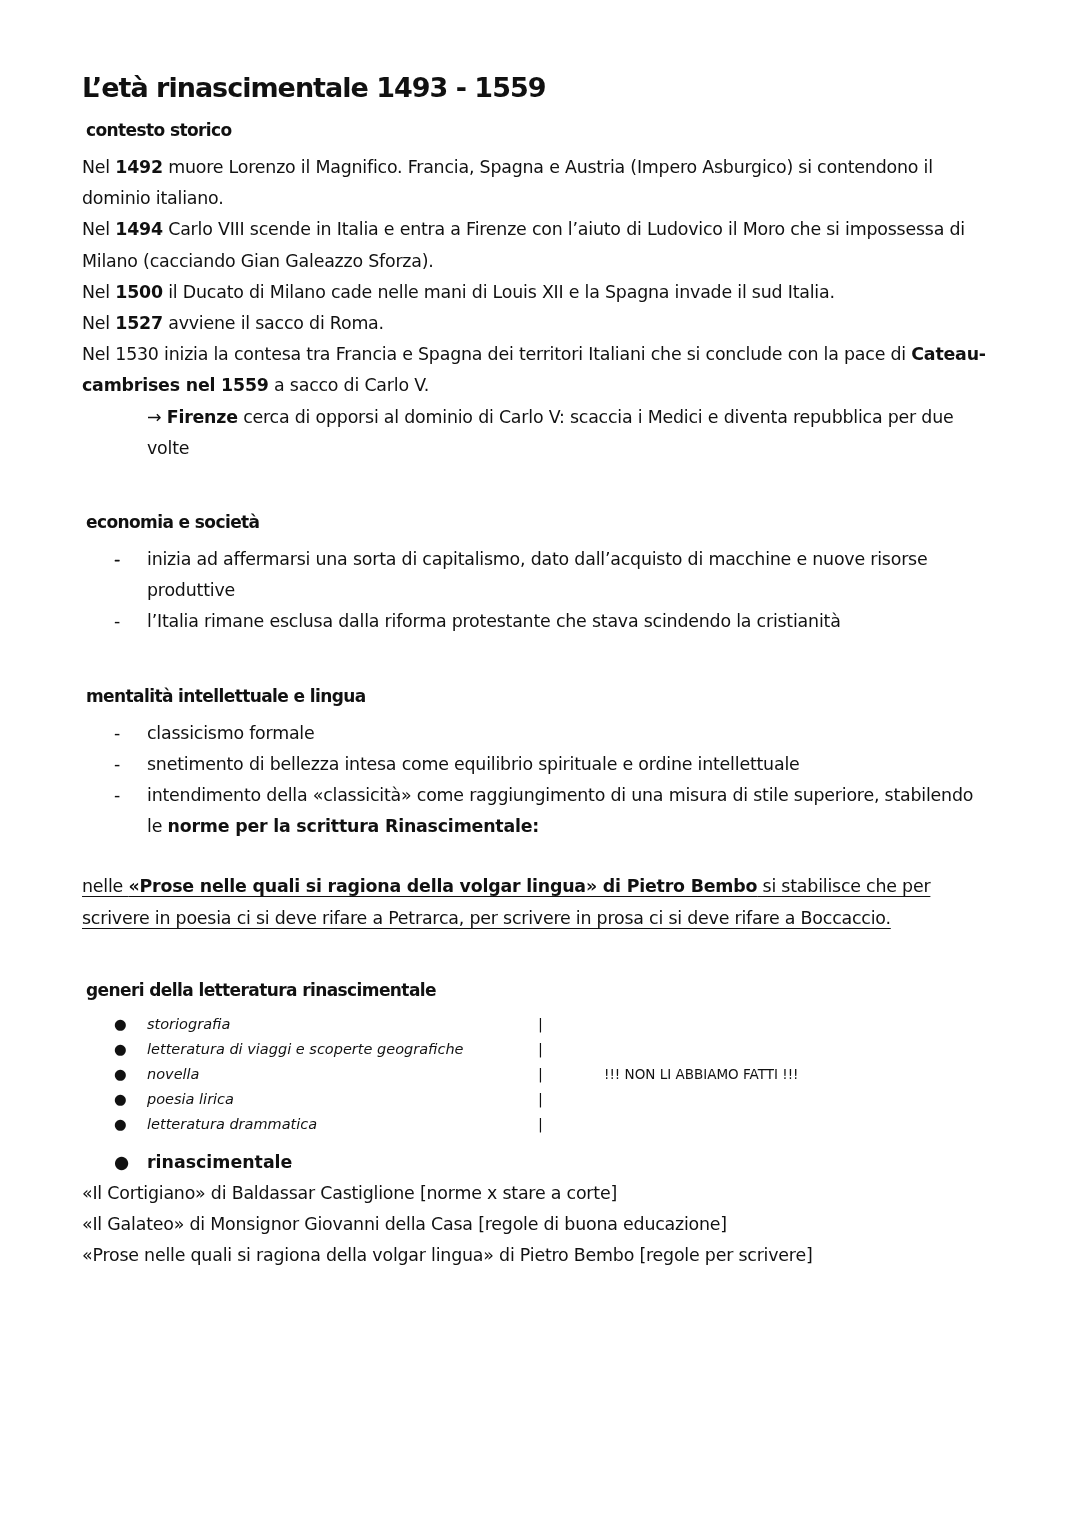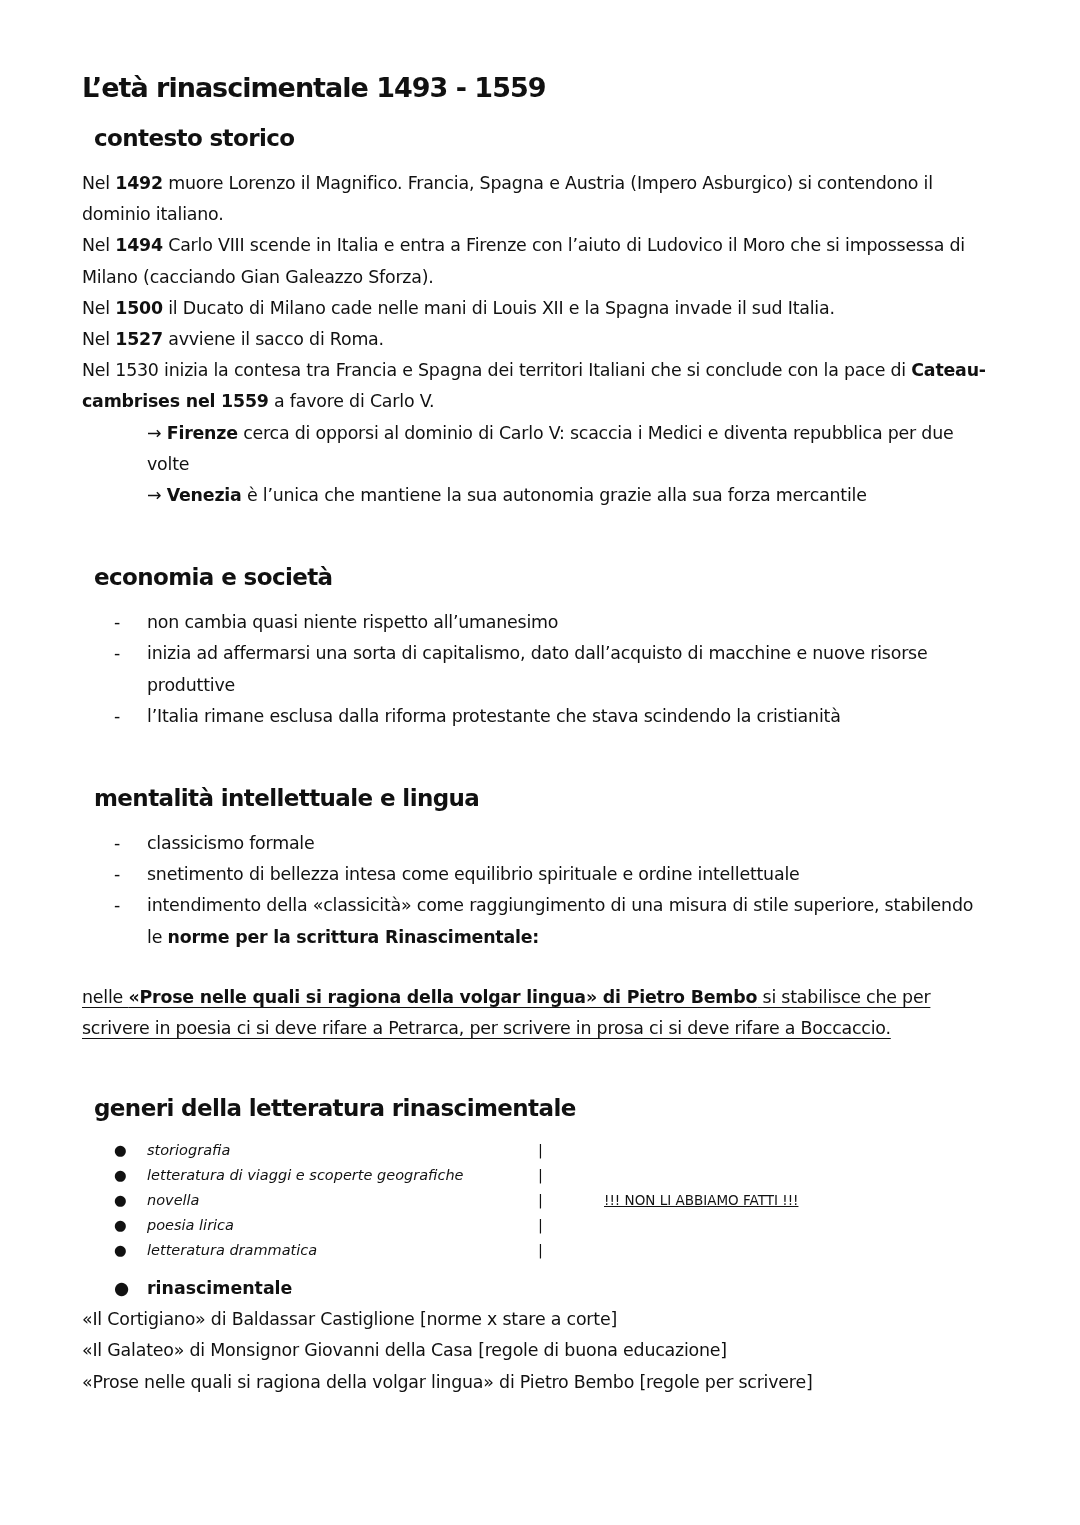--- a/index.html
+++ b/index.html
@@ -23,24 +23,24 @@
     }
     .title {
       font-size: 27px;
       font-weight: bold;
       letter-spacing: -1px;
       margin: 0;
       height: 40px;
       line-height: 40px;
     }
     .h2 {
-      font-size: 23px;
+      font-size: 17px;
       font-weight: bold;
       letter-spacing: -0.6px;
-      margin: 12px;
+      margin: 4px;
       line-height: 36px;
     }
     .p {
       font-size: 17.4px;
       line-height: 31.2px;
       margin: 0;
       letter-spacing: -0.2px;
     }
     .indent-arrow {
       padding-left: 65px;
@@ -94,21 +94,20 @@
       top: 0;
       font-style: normal;
     }
     .note {
       position: absolute;
       left: 522px;
       top: 50px;
       font-size: 13.5px;
       line-height: 25px;
       font-style: normal;
-      text-decoration: underline;
     }
     .tratt {
       position: relative;
       padding-left: 65px;
       font-size: 17.4px;
       font-weight: bold;
       line-height: 31px;
       margin-top: 10px;
     }
     .tratt .bullet {
@@ -124,31 +123,30 @@
 <div class="page">
 
   <h1 class="title">L’età rinascimentale 1493 - 1559</h1>
 
   <section>
     <h2 class="h2">contesto storico</h2>
     <p class="p"><span>Nel </span><b>1492</b><span> muore Lorenzo il Magnifico. Francia, Spagna e Austria (Impero Asburgico) si contendono il dominio italiano.</span></p>
     <p class="p"><span>Nel </span><b>1494</b><span> Carlo VIII scende in Italia e entra a Firenze con l’aiuto di Ludovico il Moro che si impossessa di Milano (cacciando Gian Galeazzo Sforza).</span></p>
     <p class="p"><span>Nel </span><b>1500</b><span> il Ducato di Milano cade nelle mani di Louis XII e la Spagna invade il sud Italia.</span></p>
     <p class="p"><span>Nel </span><b>1527</b><span> avviene il sacco di Roma.</span></p>
-    <p class="p"><span>Nel 1530 inizia la contesa tra Francia e Spagna dei territori Italiani che si conclude con la pace di </span><b>Cateau-cambrises nel 1559</b><span> a favore di Carlo V.</span></p>
+    <p class="p"><span>Nel 1530 inizia la contesa tra Francia e Spagna dei territori Italiani che si conclude con la pace di </span><b>Cateau-cambrises nel 1559</b><span> a sacco di Carlo V.</span></p>
     <p class="p indent-arrow"><span>→ </span><b>Firenze</b><span> cerca di opporsi al dominio di Carlo V: scaccia i Medici e diventa repubblica per due volte</span></p>
-    <p class="p indent-arrow"><span>→ </span><b>Venezia</b><span> è l’unica che mantiene la sua autonomia grazie alla sua forza mercantile</span></p>
   </section>
 
   <div class="gap-sec"></div>
 
   <section>
     <h2 class="h2">economia e società</h2>
     <ul class="dash-list">
-      <li><span class="dash">-</span><span>non cambia quasi niente rispetto all’umanesimo</span></li>
+      <li><span class="dash">-</span></li>
       <li><span class="dash">-</span><span>inizia ad affermarsi una sorta di capitalismo, dato dall’acquisto di macchine e nuove risorse produttive</span></li>
       <li><span class="dash">-</span><span>l’Italia rimane esclusa dalla riforma protestante che stava scindendo la cristianità</span></li>
     </ul>
   </section>
 
   <div class="gap-sec"></div>
 
   <section>
     <h2 class="h2">mentalità intellettuale e lingua</h2>
     <ul class="dash-list">

